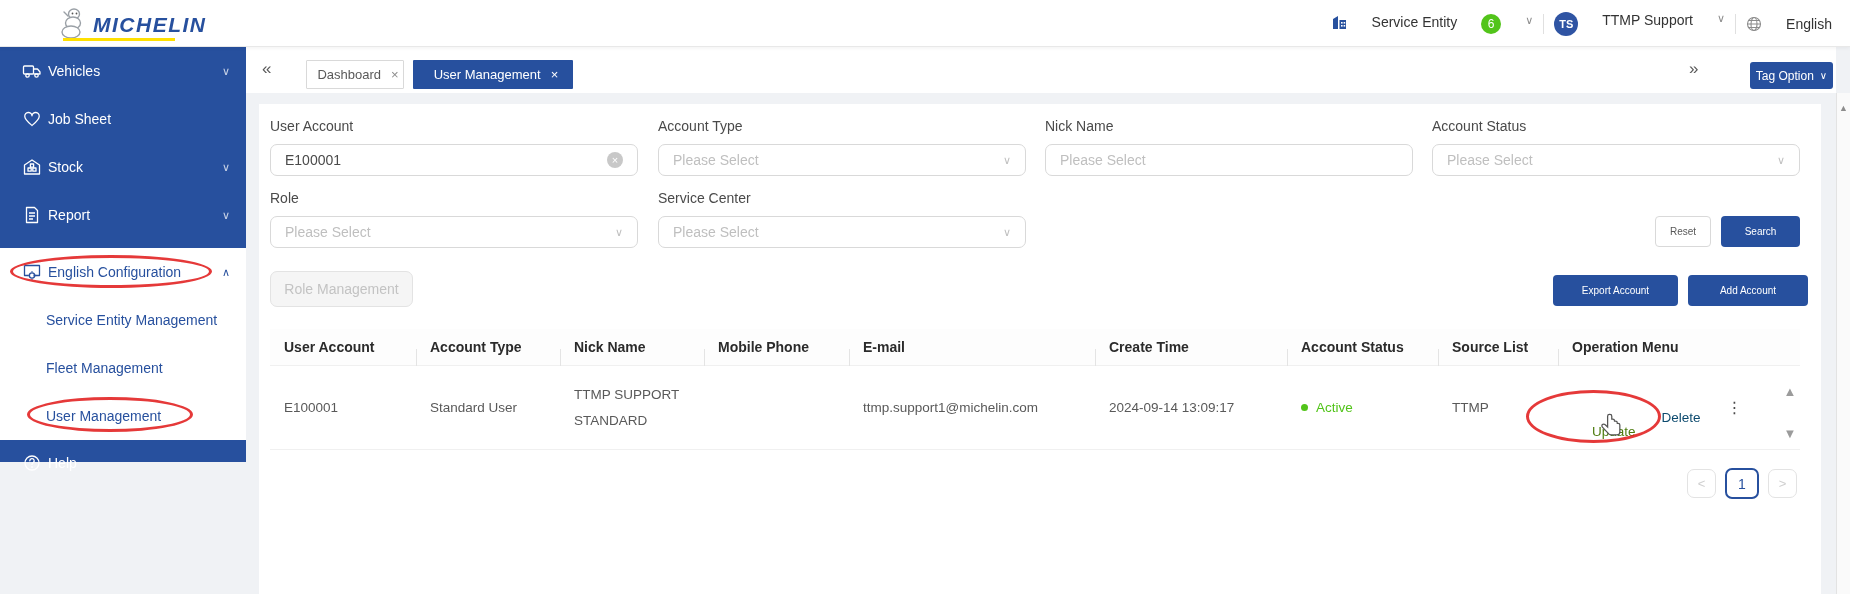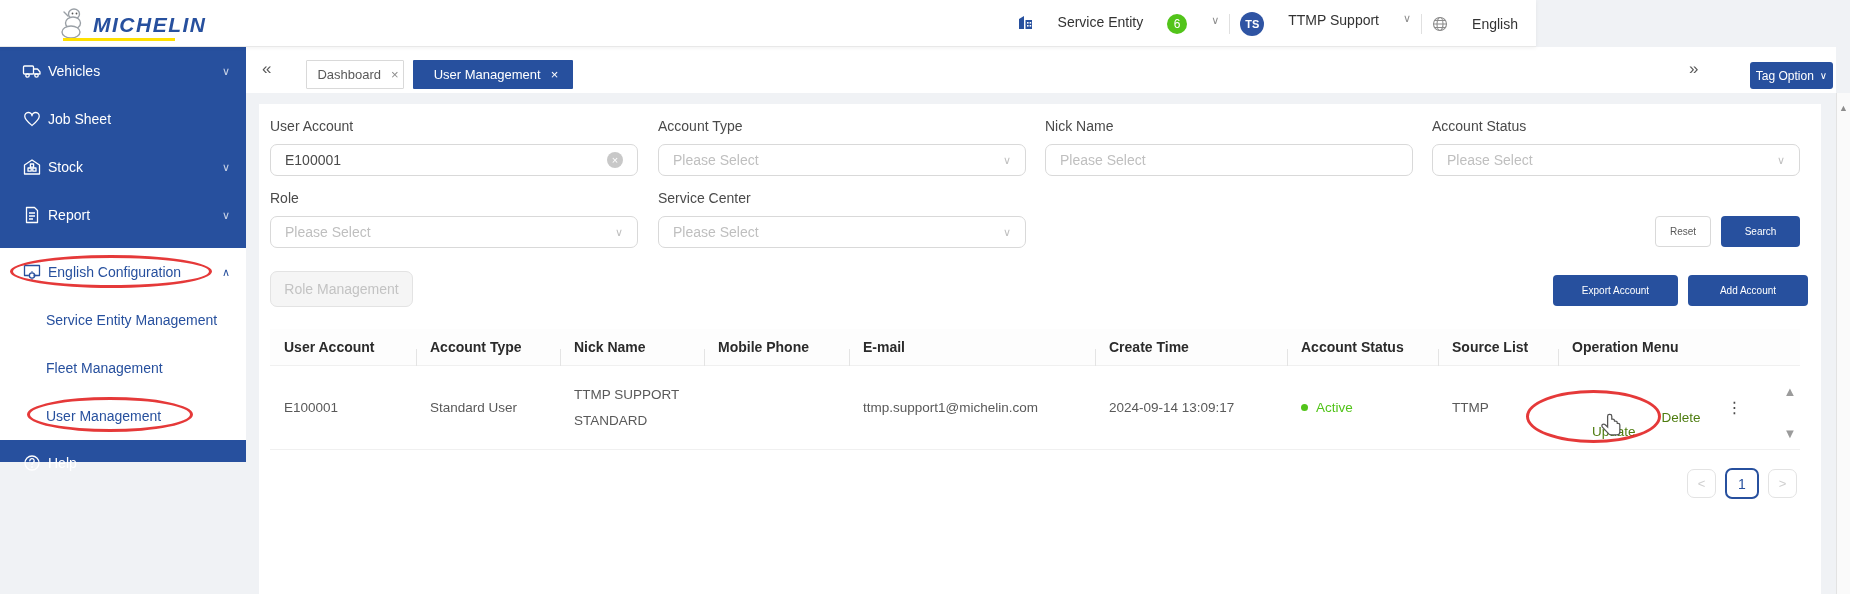--- a/index.html
+++ b/index.html
@@ -1,20 +1,20 @@
 <!DOCTYPE html>
 <html><head>
 <meta charset="utf-8">
 <style>
   * { margin:0; padding:0; box-sizing:border-box; }
   html,body { width:1850px; height:594px; overflow:hidden; }
   body { font-family:"Liberation Sans","DejaVu Sans",sans-serif; background:#f0f2f5; position:relative; }
 
   
-  .app-header { position:absolute; left:0; top:0; width:1536px; height:47px; background:#fff;
+  .app-header { position:absolute; left:0; top:0; width:1850px; height:47px; background:#fff;
     border-bottom:1px solid #e8e8e8; box-shadow:0 1px 4px rgba(0,0,0,.06); z-index:30;
     display:flex; align-items:center; }
   .logo-wrap { position:absolute; left:55px; top:6px; display:flex; align-items:flex-end; }
   .brand-text { color:#27509E; font-weight:bold; font-style:italic; font-size:21px; letter-spacing:1.5px; margin-left:4px; line-height:30px;}
   .brand-underline { position:absolute; left:8px; top:32px; width:112px; height:3px; background:#FFE000; }
   .header-right { position:absolute; right:18px; top:0; height:47px; display:flex; align-items:center; gap:10px; }
   .hdr-item { display:flex; align-items:flex-start; gap:24px; font-size:14px; color:#333; cursor:pointer; }
   .badge { width:20px; height:20px; border-radius:50%; background:#52c41a; color:#fff; font-size:12px;
     display:flex; align-items:center; justify-content:center; }
   .chev { color:#8c8c8c; font-size:11px; }
@@ -84,21 +84,21 @@
   .th + .th::before { content:""; position:absolute; left:0; top:10px; width:1px; height:17px; background:#e4e4e4; }
   .tbl-row { display:flex; height:84px; align-items:center; border-bottom:1px solid #f0f0f0; background:#fff; }
   .td { font-size:13.5px; color:#595959; padding-left:14px; }
   .c0 { width:146px; } .c1 { width:144px; } .c2 { width:144px; } .c3 { width:145px; } .c4 { width:246px; }
   .c5 { width:192px; } .c6 { width:151px; } .c7 { width:120px; } .c8 { width:242px; }
   .nick { line-height:26px; }
   .status-cell { display:flex; align-items:center; gap:8px; color:#52c41a; }
   .dot { width:7px; height:7px; border-radius:50%; background:#52c41a; }
   .op-cell { display:flex; align-items:center; gap:26px; padding-left:34px; }
   .link-update { color:#4d7c0f; cursor:pointer;margin-top:48px; }
-  .link-delete { color:#4d7c0f; cursor:pointer;margin-top:19px; }
+  .link-delete { color:#0c4a6e; cursor:pointer;margin-top:19px; }
   .more-dots { color:#4a4a4a; font-size:16px; cursor:pointer; letter-spacing:0; }
   .tblscroll-up, .tblscroll-down { position:absolute; left:1521px; width:20px; height:16px; color:#9b9b9b; font-size:13px;
     text-align:center; cursor:pointer; background:#fff; line-height:16px;}
   .tblscroll-up { top:280px; } .tblscroll-down { top:322px; }
 
   
   .pager { position:absolute; top:364px; left:1428px; display:flex; align-items:center; gap:9px; }
   .pg { width:29px; height:29px; border-radius:7px; display:flex; align-items:center; justify-content:center; font-size:13px; cursor:pointer; }
   .pg-arrow { border:1px solid #e3e3e3; color:#cfcfcf; background:#fff; }
   .pg-cur { width:34px; height:31px; border:2px solid #27509E; color:#27509E; background:#fff; font-size:14px; }

